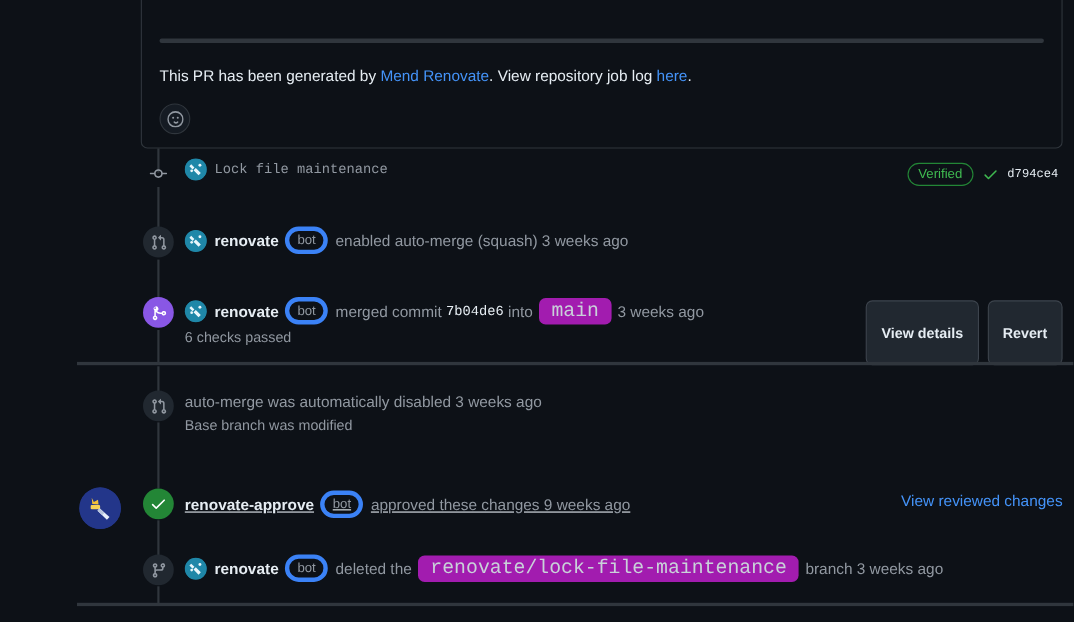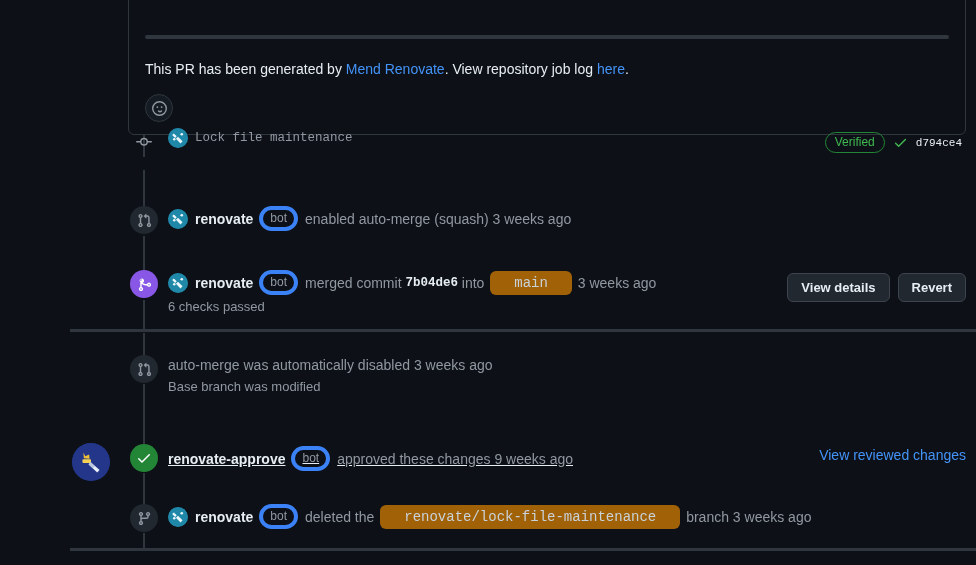--- a/index.html
+++ b/index.html
@@ -179,30 +179,30 @@
   }
   .txt { color: #9198a1; font-size: 14px; }
 
   .mono {
     font-family: "Liberation Mono", "DejaVu Sans Mono", monospace;
     font-size: 12.5px;
   }
   .sha-bold {
     font-family: "Liberation Mono", "DejaVu Sans Mono", monospace;
     font-size: 12.5px;
-    font-weight: bold;
+    font-weight: normal;
     color: #e6edf3;
   }
   .code-chip {
     font-family: "Liberation Mono", "DejaVu Sans Mono", monospace;
-    font-size: 14px;
+    font-size: 18px;
     color: #c9d1d9;
-    background: #a16207;
+    background: #a21caf;
     border-radius: 6px;
-    padding: 2px 24px;
+    padding: 2px 11px;
     margin: 0 2px;
     display: inline-block;
   }
   .sub-line {
     font-size: 13px;
     color: #9198a1;
     margin-top: 2px;
   }
 
   
@@ -230,21 +230,21 @@
   .check-mark { color: #3fb950; display: flex; align-items: center; }
 
   .btn {
     font-family: "Liberation Sans", sans-serif;
     font-size: 13px;
     font-weight: bold;
     color: #e6edf3;
     background: #212830;
     border: 1px solid #3d444d;
     border-radius: 6px;
-    padding: 6px 13px;
+    padding: 21px 13px;
     cursor: pointer;
     white-space: nowrap;
   }
   .link-blue {
     color: #4493f8;
     font-size: 14px;
     text-decoration: none;
     font-weight: 500;
   }
 
@@ -275,21 +275,21 @@
 
   <div class="rail" style="top:135px; height:22px;"></div>
   <div class="rail" style="top:170px; height:40px;"></div>
   <div class="rail" style="top:236px; height:35px;"></div>
   <div class="rail" style="top:300px; height:30px;"></div>
   <div class="rail" style="top:333px; height:23px;"></div>
   <div class="rail" style="top:384px; height:60px;"></div>
   <div class="rail" style="top:473px; height:32px;"></div>
   <div class="rail" style="top:533px; height:16px;"></div>
 
-  <div class="row" style="top:128px;text-align:center;">
+  <div class="row" style="top:144px;text-align:center;">
     <div class="dot-icon bare" style="top:0;">
       <svg width="16" height="16" viewBox="0 0 16 16" fill="#9198a1">
         <path d="M11.93 8.5a4.002 4.002 0 0 1-7.86 0H.75a.75.75 0 0 1 0-1.5h3.32a4.002 4.002 0 0 1 7.86 0h3.32a.75.75 0 0 1 0 1.5Zm-1.43-.75a2.5 2.5 0 1 0-5 0 2.5 2.5 0 0 0 5 0Z"></path>
       </svg>
     </div>
     <div class="badge-slot"></div>
     <div class="row-content" style="margin-left:-8px;">
       <div class="row-main">
         <span class="avatar-sm">
           <svg width="20" height="20" viewBox="0 0 24 24">

